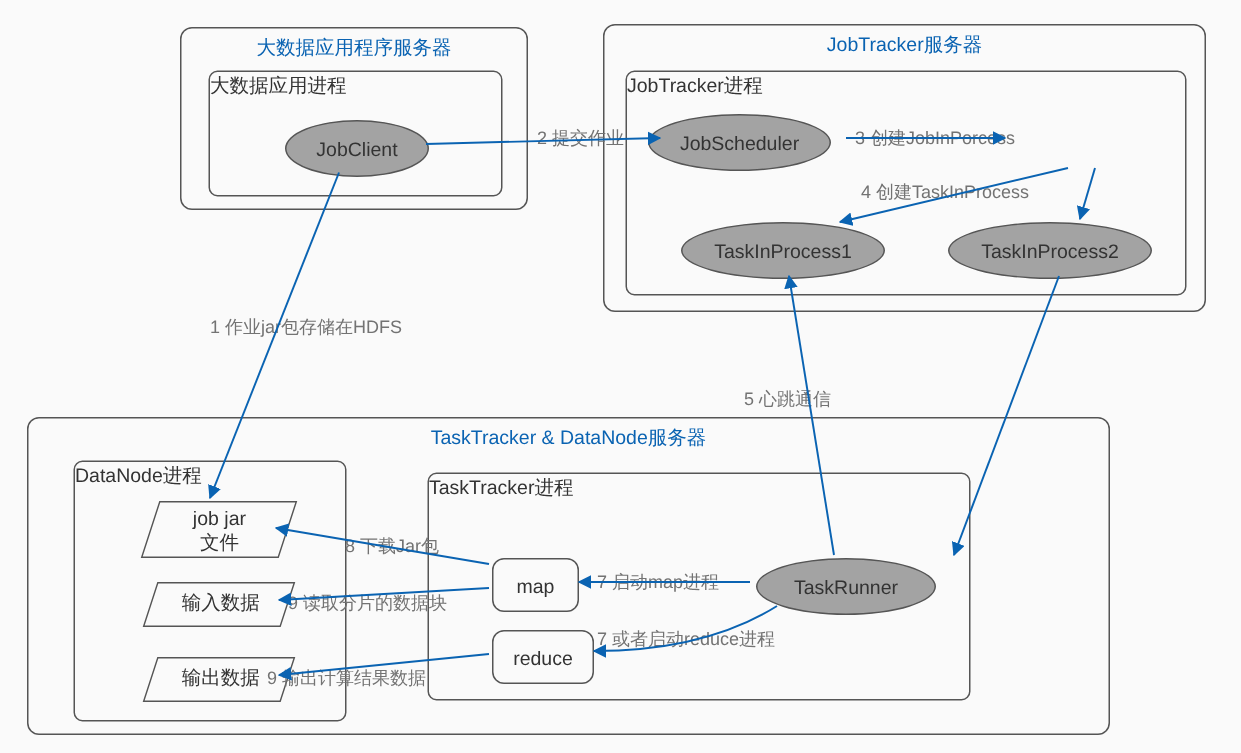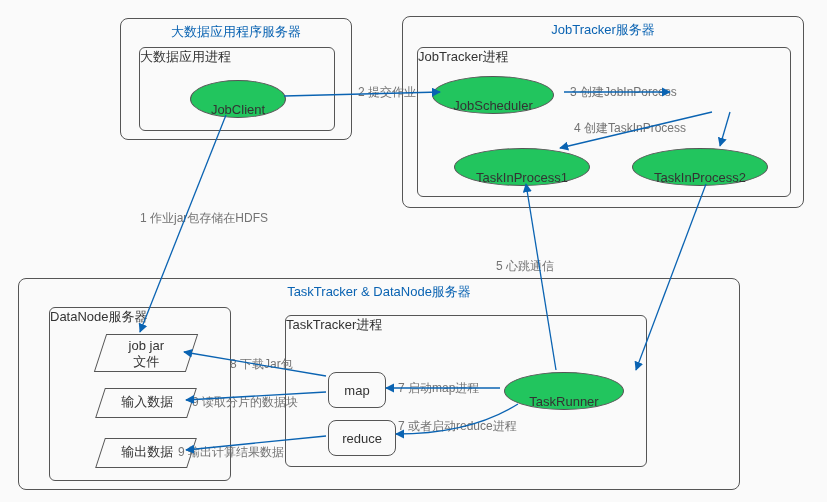--- a/index.html
+++ b/index.html
@@ -1,20 +1,20 @@
 <!DOCTYPE html>
 <html><head>
 <meta charset="utf-8">
 <style>
 body{margin:0;font-family:"Microsoft YaHei",Arial,sans-serif;font-size:13px;color:#333;background:#fafafa}
 .canvas{position:relative;width:827px;height:502px;background:#fafafa}
 .box{position:absolute;border:1px solid #555;border-radius:8px}
 .box>.title{position:absolute;top:4px;left:50%;transform:translateX(-50%);color:#0a63b2;white-space:nowrap}
 .inner{position:absolute;border:1px solid #555;border-radius:6px}
-.oval{position:absolute;border:1px solid #555;border-radius:50%;display:flex;align-items:flex-end;justify-content:center;background:#22c55e}
+.oval{position:absolute;border:1px solid #555;border-radius:50%;display:flex;align-items:center;justify-content:center;background:#a3a3a3}
 .rrect{position:absolute;border:1px solid #555;border-radius:8px;display:flex;align-items:center;justify-content:center;background:#fafafa}
 .para{position:absolute;border:1px solid #555;transform:skewX(-18deg);background:#fafafa}
 .para>span{display:block;transform:skewX(18deg);text-align:center;line-height:1.2;padding-top:3px}
 .edge-label{position:absolute;color:#737373;white-space:nowrap;font-size:12px}
 svg{position:absolute;top:0;left:0;width:827px;height:502px;pointer-events:none}
 .arrow{stroke:#0a63b2;stroke-width:1.3;fill:none;marker-end:url(#ah)}
 </style>
 </head>
 <body>
 
@@ -42,21 +42,21 @@
       </div>
       <div class="oval" style="left:214px;top:100px;width:134px;height:36px">
         <span>TaskInProcess2</span>
       </div>
     </div>
   </div>
 
   <div class="box" style="left:18px;top:278px;width:720px;height:210px">
     <div class="title">TaskTracker &amp; DataNode服务器</div>
     <div class="inner" style="left:30px;top:28px;width:180px;height:172px">
-      <div class="title" style="top:2px">DataNode服务器</div>
+      <div class="title" style="top:2px">DataNode进程</div>
       <div class="para" style="left:50px;top:26px;width:90px;height:36px">
         <span>job jar<br>文件</span>
       </div>
       <div class="para" style="left:50px;top:80px;width:90px;height:28px">
         <span style="padding-top:5px">输入数据</span>
       </div>
       <div class="para" style="left:50px;top:130px;width:90px;height:28px">
         <span style="padding-top:5px">输出数据</span>
       </div>
     </div>

